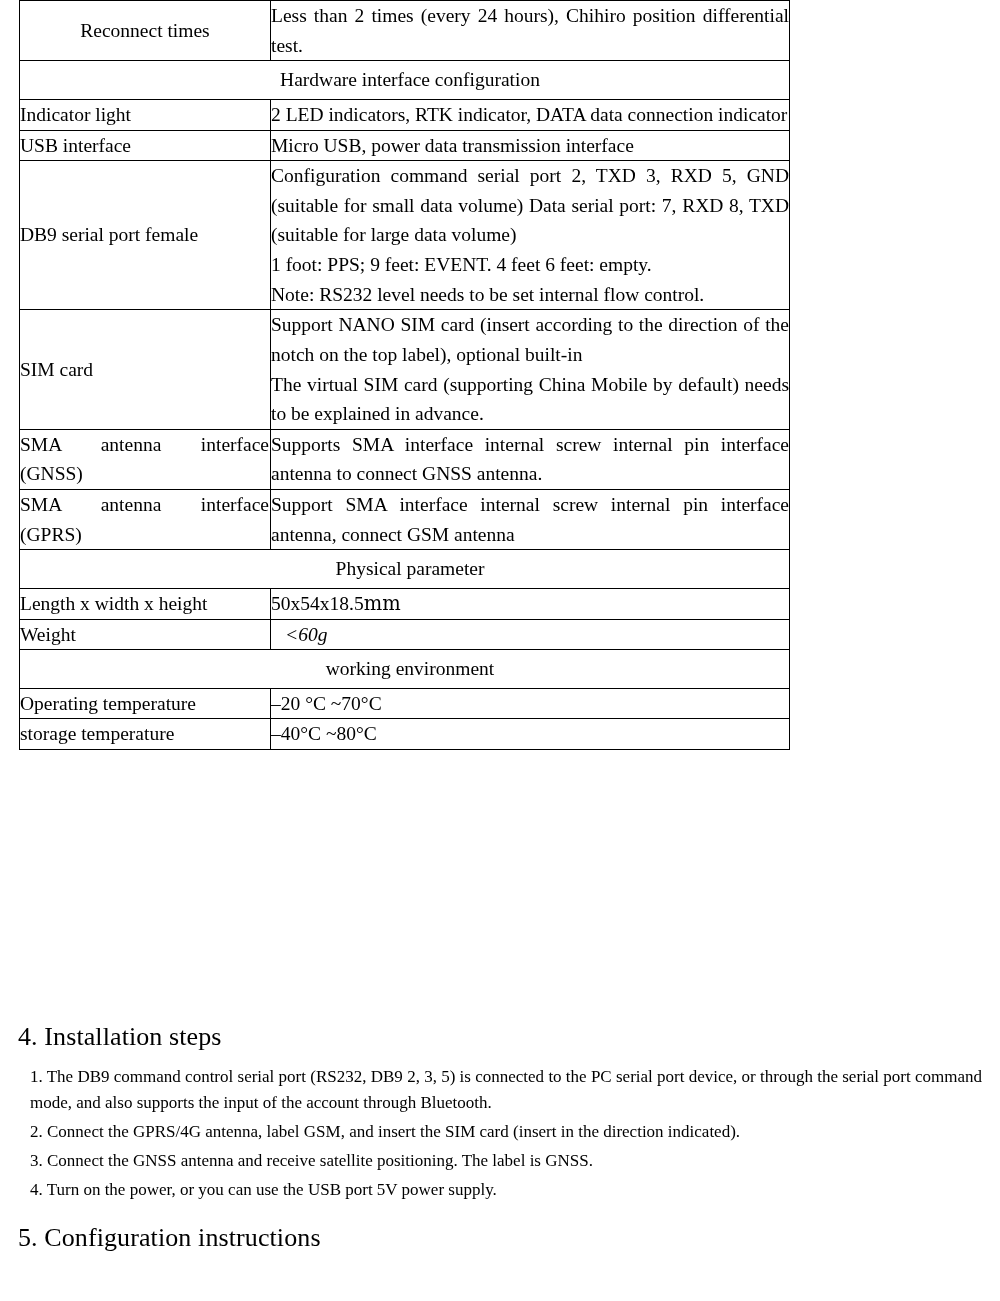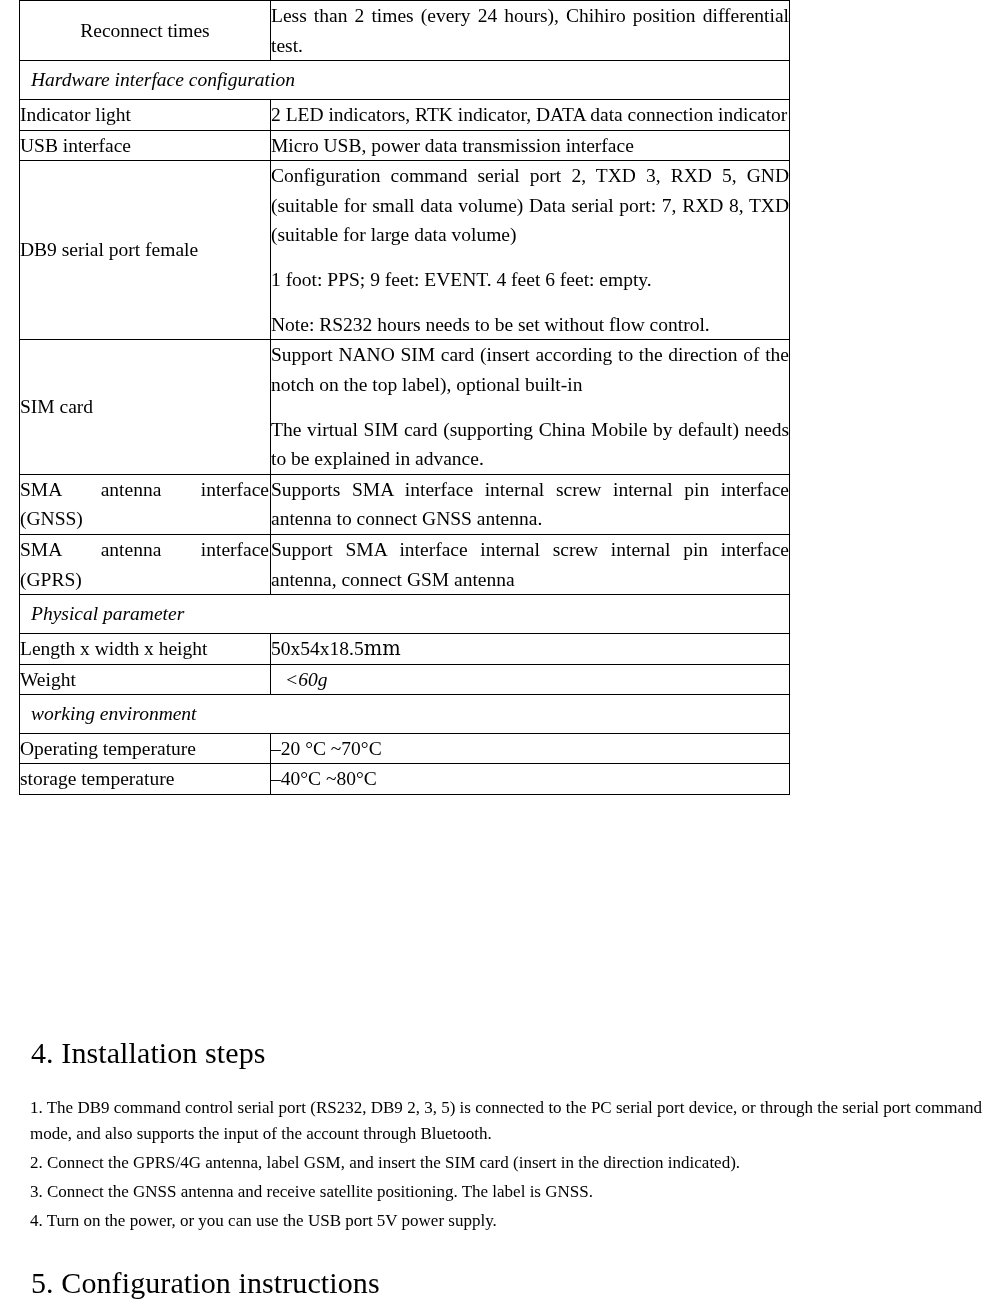--- a/index.html
+++ b/index.html
@@ -60,50 +60,49 @@
     text-align-last: left;
   }
   .val p {
     margin: 0;
     white-space: normal;
   }
   .val p.j {
     text-align: justify;
     text-align-last: left;
   }
-  .val p + p { margin-top: 15px; }
+  .val p + p { }
   .val.plain {
     text-align: right;
     text-align-last: left;
   }
   .val .wide-unit {
     font-family: "DejaVu Serif", "Liberation Serif", serif;
     letter-spacing: 0.2px;
   }
   .val .indent { padding-left: 14px; display: inline-block; font-style: italic; }
 
   
   .section-row td {
     padding: 4px 0 4px 11px;
-    text-align: left;
+    text-align: center;
     font-size: 19.5px;
-    font-style: italic;
   }
 
   
   .doc-body {
     position: absolute;
     left: 0;
     top: 1005px;
     width: 1000px;
   }
   h2.heading {
-    font-size: 30px;
+    font-size: 26px;
     font-weight: normal;
-    margin: 13px;
+    margin: 0;
     padding: 16px 0 10px 18px;
     line-height: 1.25;
     letter-spacing: 0.1px;
   }
   .steps {
     margin: 0;
     padding: 0 18px 0 30px;
     width: 952px;
   }
   .steps .step {
@@ -151,21 +150,21 @@
       <td class="val plain">
         <p>Micro USB, power data transmission interface</p>
       </td>
     </tr>
 
     <tr>
       <td class="lbl">DB9 serial port female</td>
       <td class="val">
         <p class="j">Configuration command serial port 2, TXD 3, RXD 5, GND (suitable for small data volume) Data serial port: 7, RXD 8, TXD (suitable for large data volume)</p>
         <p>1 foot: PPS; 9 feet: EVENT. 4 feet 6 feet: empty.</p>
-        <p>Note: RS232 hours needs to be set without flow control.</p>
+        <p>Note: RS232 level needs to be set internal flow control.</p>
       </td>
     </tr>
 
     <tr>
       <td class="lbl">SIM card</td>
       <td class="val">
         <p class="j">Support NANO SIM card (insert according to the direction of the notch on the top label), optional built-in</p>
         <p class="j">The virtual SIM card (supporting China Mobile by default) needs to be explained in advance.</p>
       </td>
     </tr>

